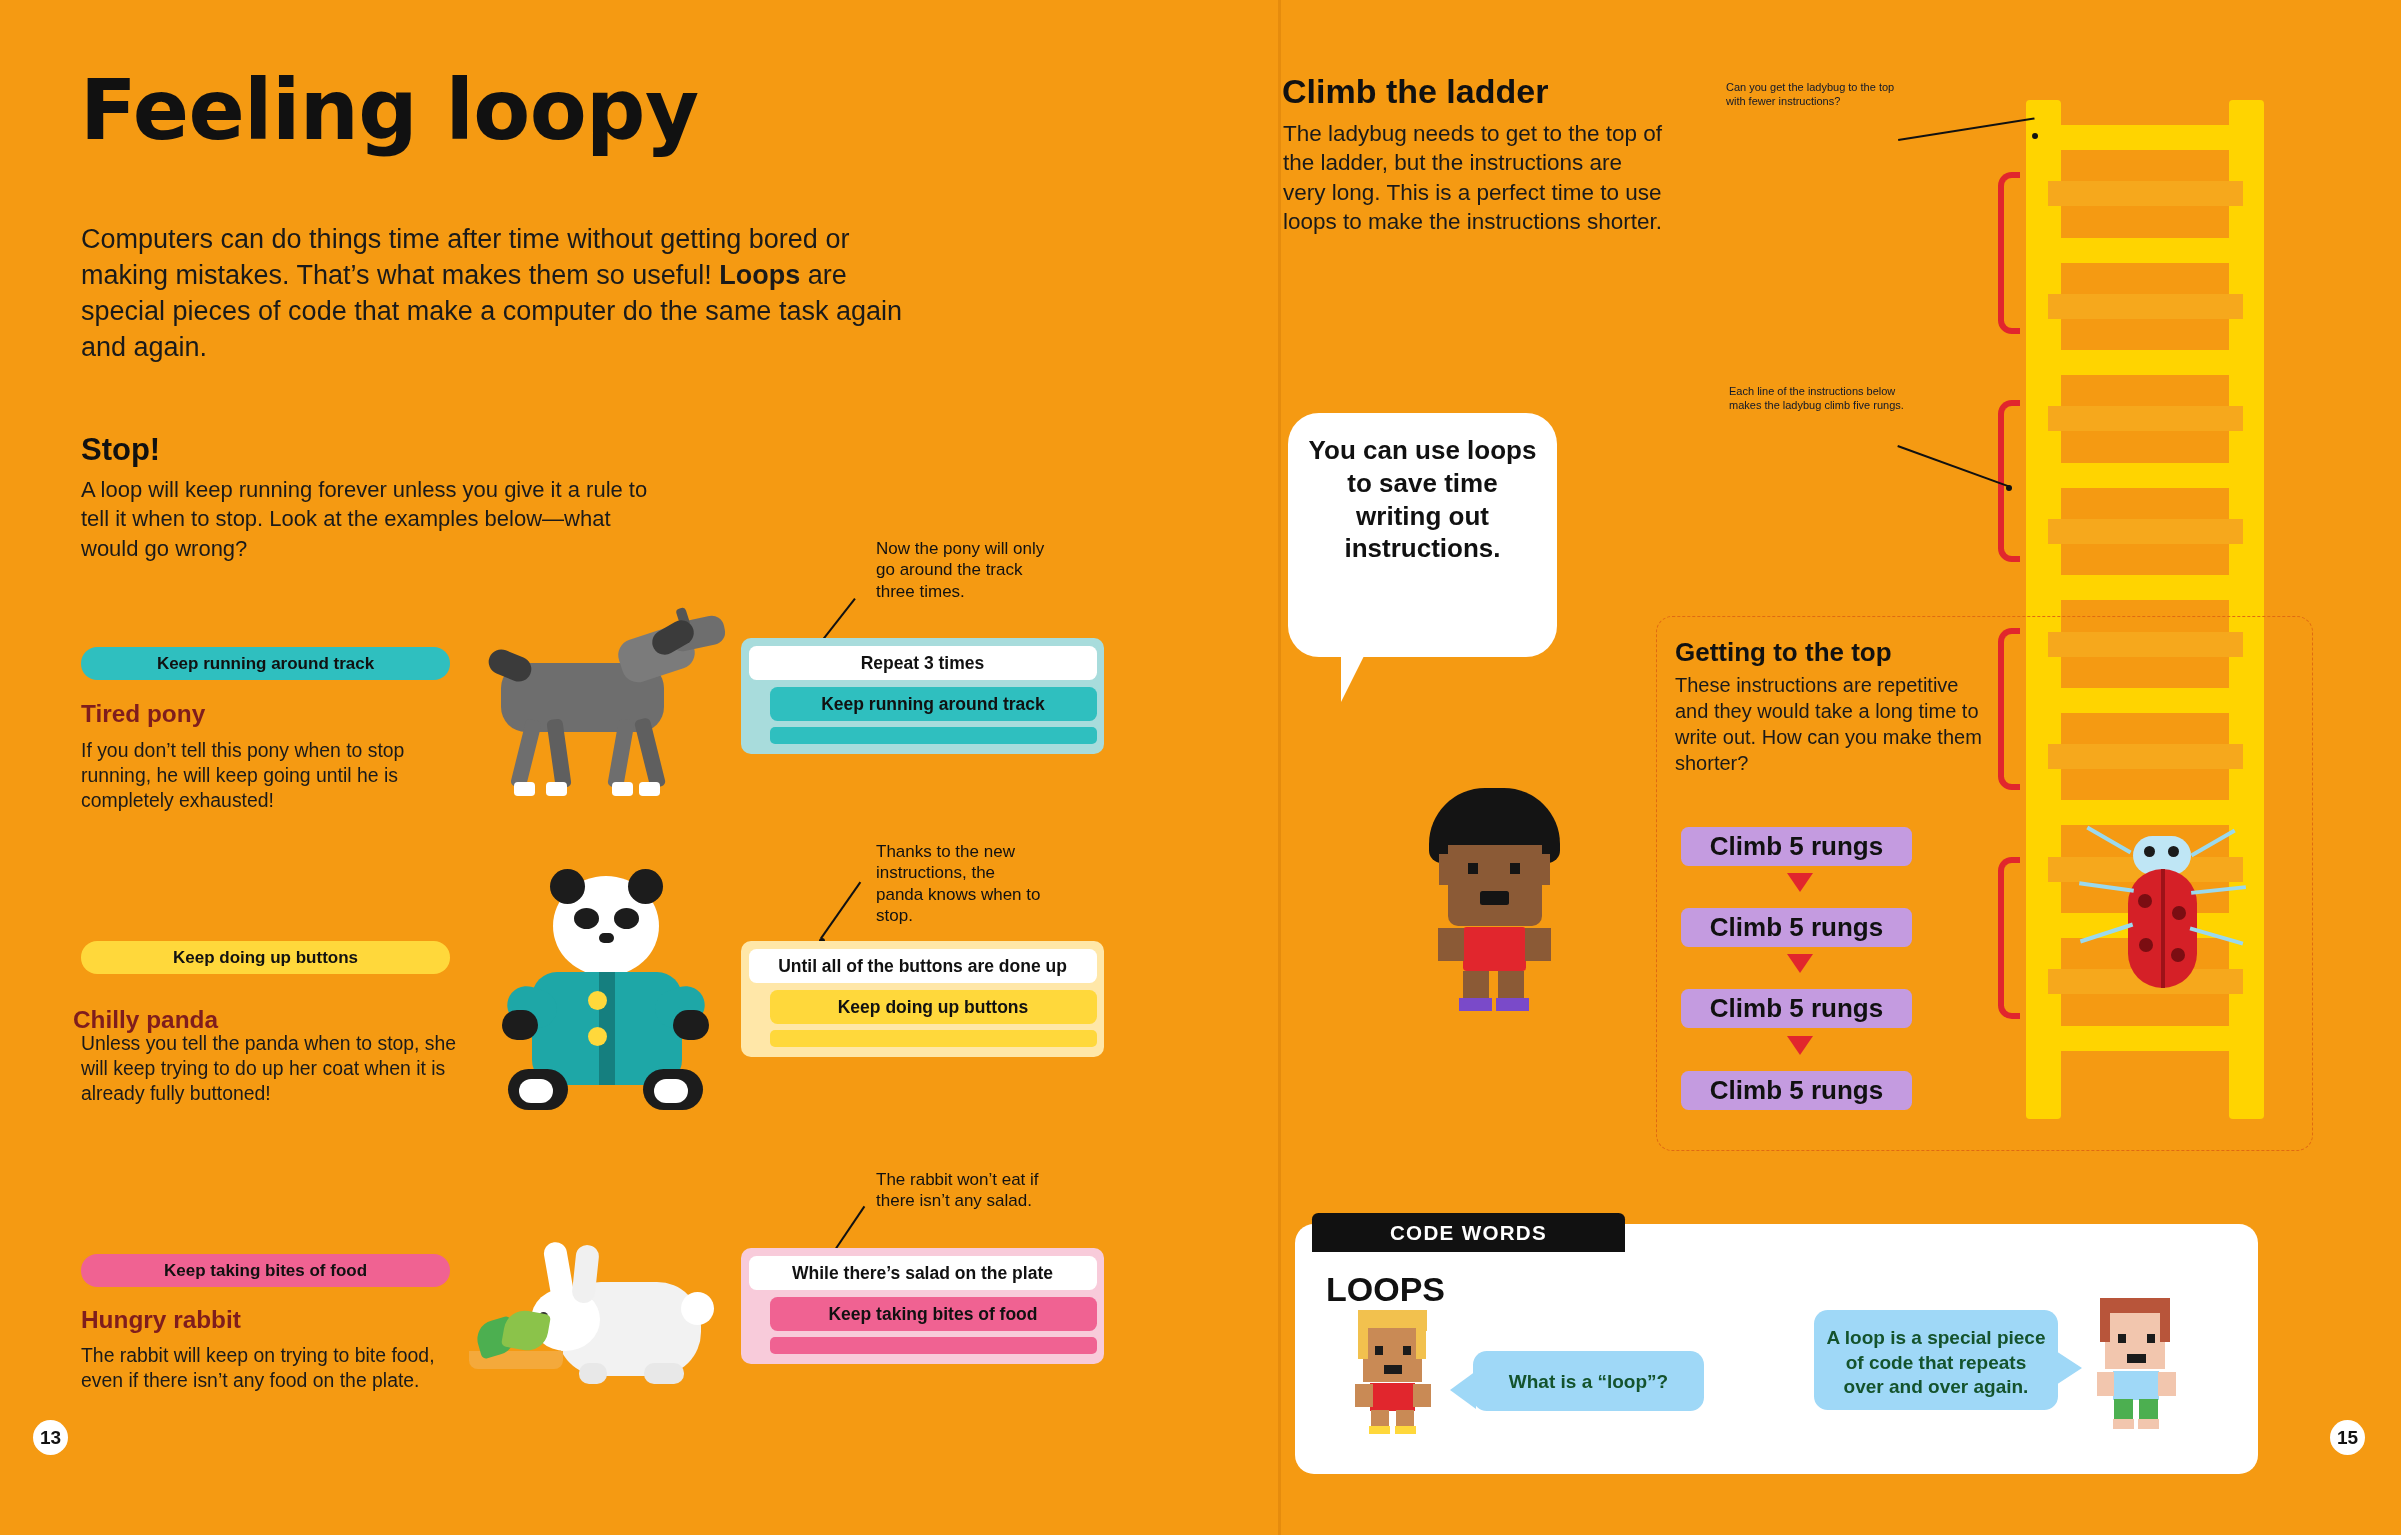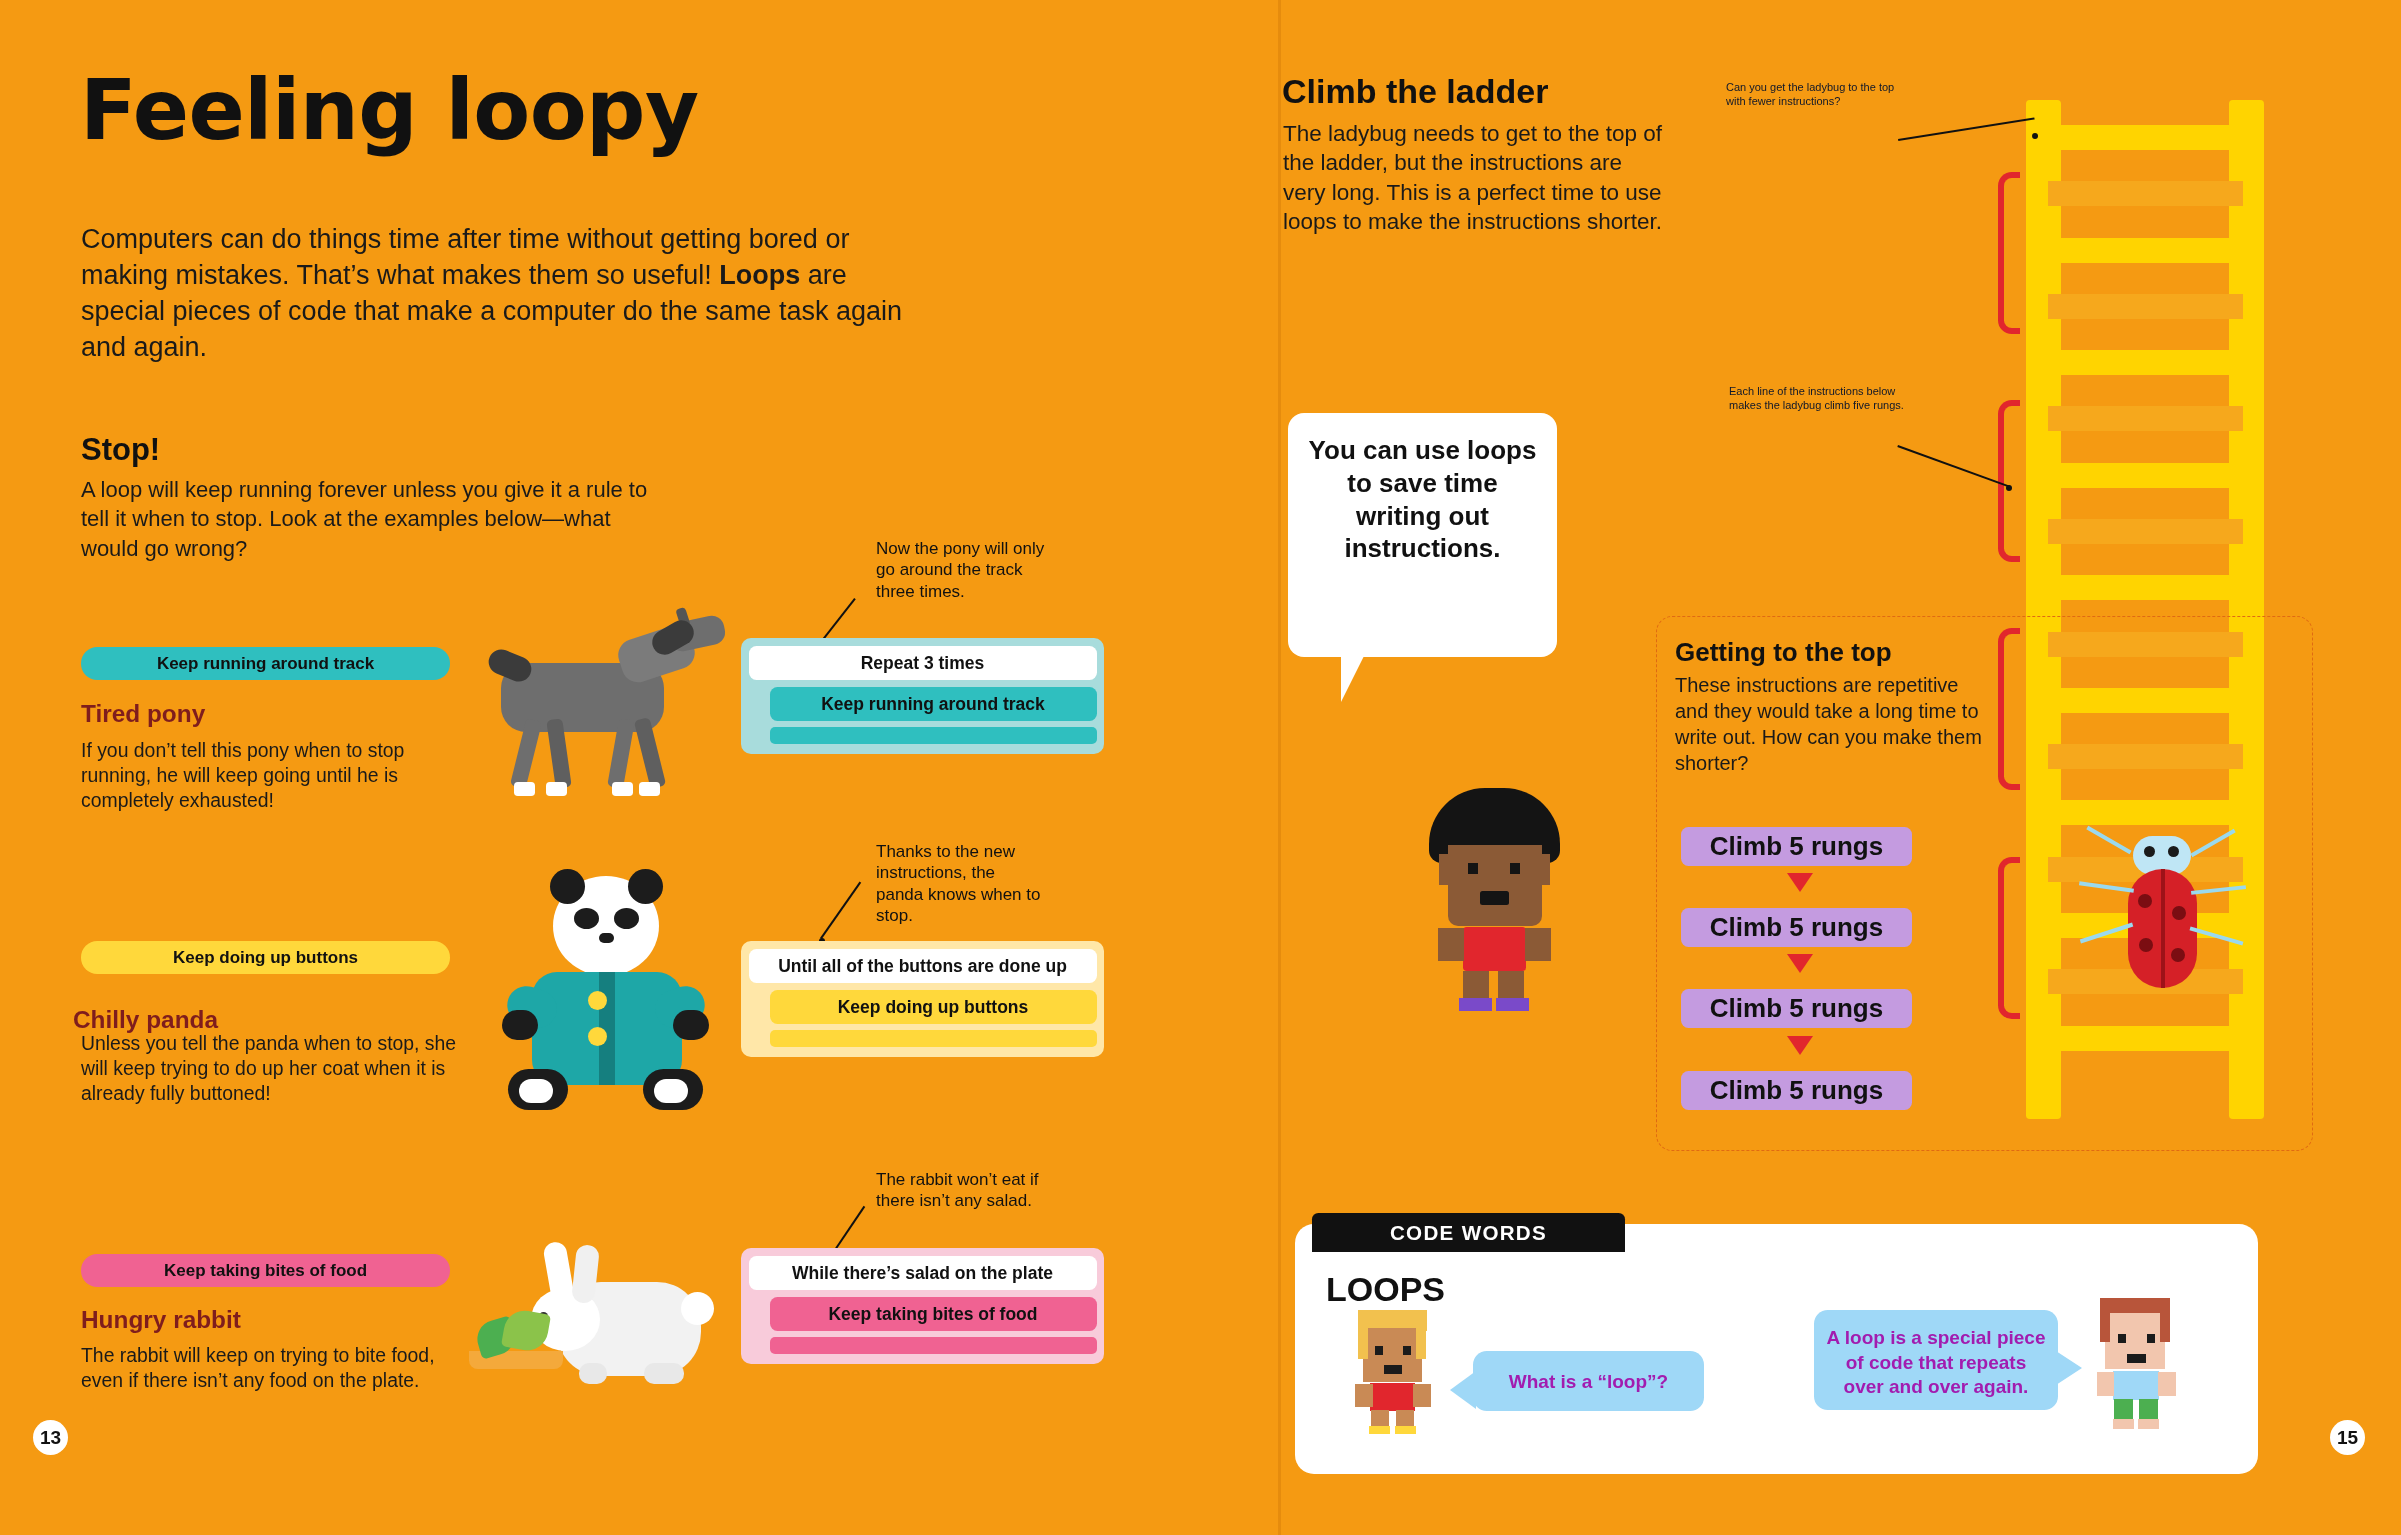--- a/index.html
+++ b/index.html
@@ -183,21 +183,21 @@
     font-size: 22.5px;
     line-height: 1.3;
     color: #1a1a1a;
   }
 
   .speech {
     position: absolute;
     left: 1288px; top: 413px;
     width: 269px; height: 244px;
     background: #ffffff;
-    border-radius: 16px;
+    border-radius: 31px;
     box-sizing: border-box;
     padding: 21px 16.3px;
     text-align: center;
     font-size: 26px;
     font-weight: bold;
     line-height: 1.26;
     color: #111;
   }
   .speech-tail {
     position: absolute;
@@ -317,21 +317,21 @@
     color: #111;
   }
   .bubble {
     position: absolute;
     background: #9FD8F7;
     border-radius: 13.8px;
     box-sizing: border-box;
     text-align: center;
     font-size: 19px;
     font-weight: bold;
-    color: #a21caf;
+    color: #14532d;
     line-height: 1.28;
     padding: 8.8px 11.3px;
   }
   .bubble-a { left: 1473px; top: 1351px; width: 231px; height: 60px; line-height: 43px; }
   .bubble-b { left: 1814px; top: 1310px; width: 244px; height: 100px; padding-top: 16.3px; }
   .btail {
     position: absolute;
     width: 0; height: 0;
   }
 

